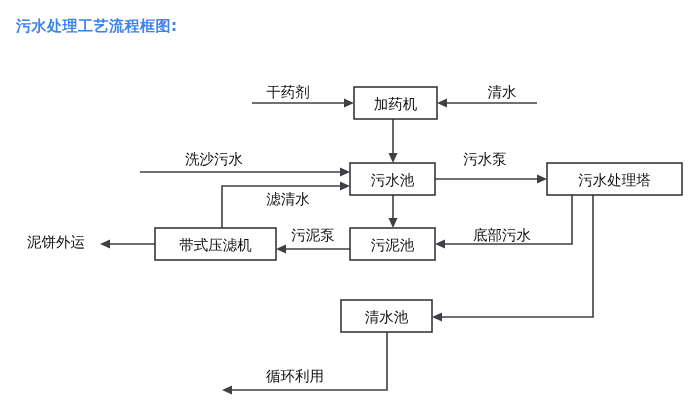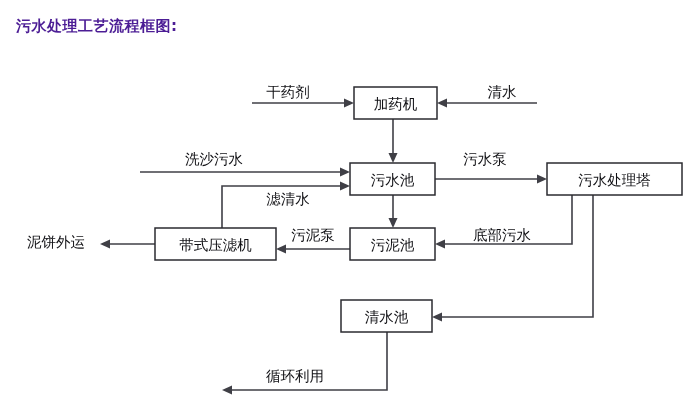--- a/index.html
+++ b/index.html
@@ -20,21 +20,21 @@
     top: 0;
     width: 700px;
     height: 420px;
   }
   .page-title {
     position: absolute;
     left: 16px;
     top: 17px;
     font-size: 15px;
     font-weight: bold;
-    color: #4c1d95;
+    color: #3b82f6;
     letter-spacing: 0.5px;
     white-space: nowrap;
   }
   svg.flow {
     position: absolute;
     left: 0;
     top: 0;
     width: 700px;
     height: 420px;
   }

